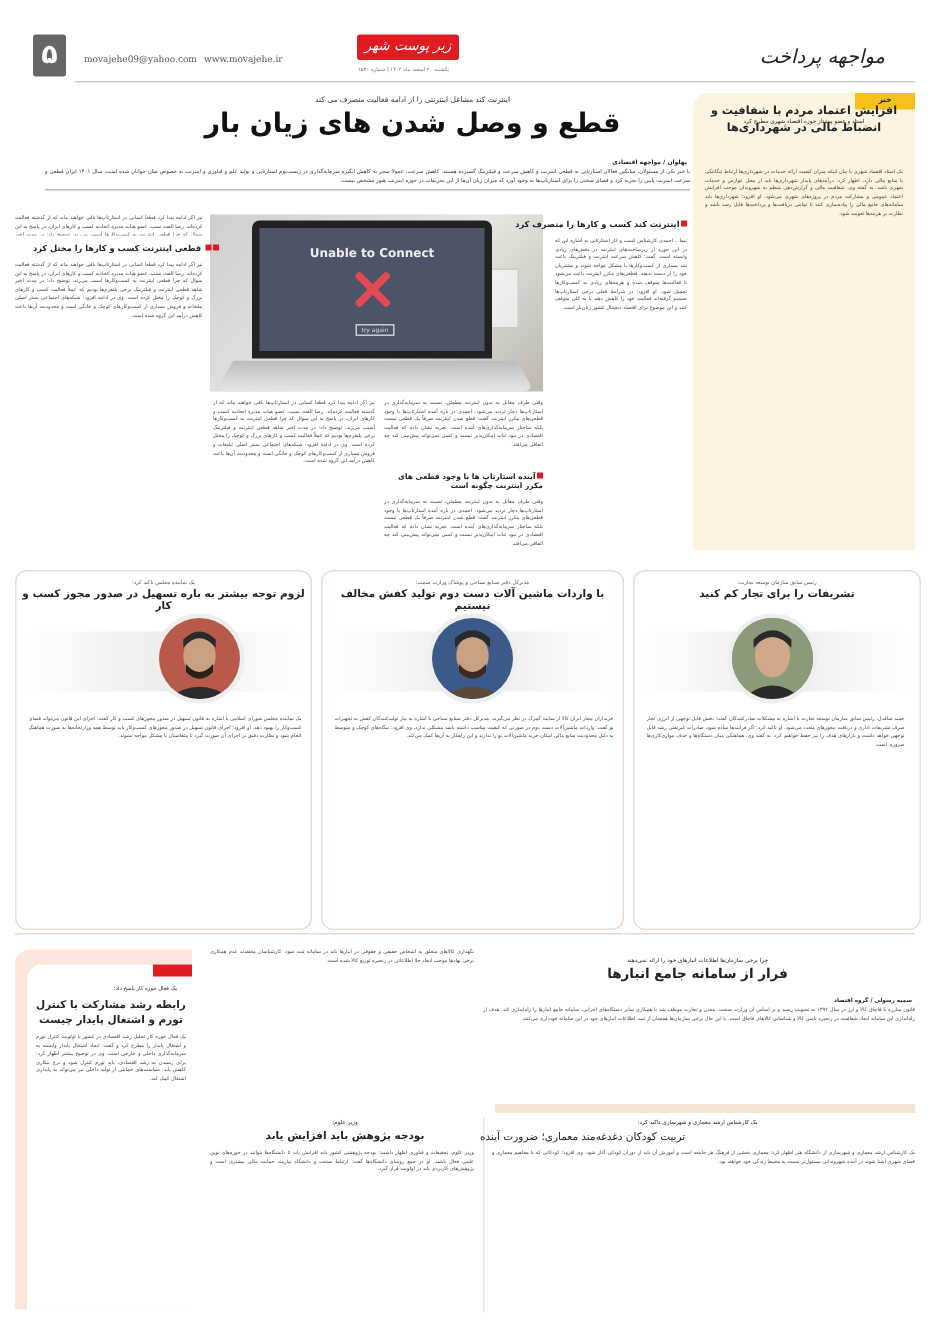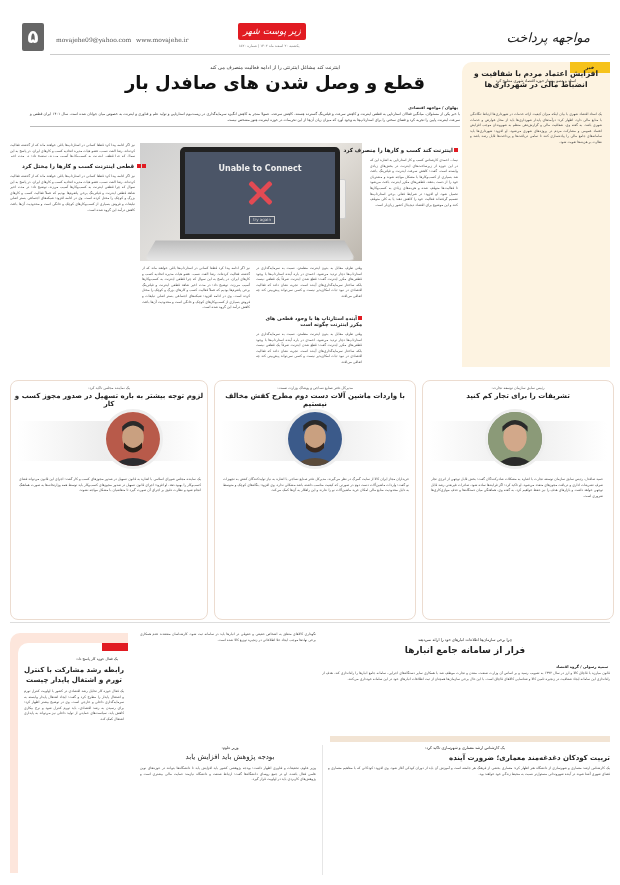--- a/index.html
+++ b/index.html
@@ -18,21 +18,21 @@
   .header-rule { position: absolute; top: 34px; left: 40px; right: 0; height: 1px; background: #ccc; }
 
   .lead-kicker { position: absolute; top: 64px; left: 100px; width: 350px; text-align: center; font-size: 5px; color: #333; }
   .lead-title { position: absolute; top: 72px; left: 100px; width: 350px; text-align: center; font-size: 18px; font-weight: bold; color: #111; }
   .byline { position: absolute; top: 105px; right: 162px; font-size: 4px; font-weight: bold; }
   .lead-summary { position: absolute; top: 111px; left: 30px; width: 430px; font-size: 3.6px; line-height: 6px; color: #333; text-align: justify;
     border-bottom: 1px solid #bbb; padding-bottom: 3px; }
 
   .photo { position: absolute; top: 143px; left: 140px; width: 222px; height: 118px; overflow: hidden; background: #ddd; }
   .photo .bg { position: absolute; inset: 0; background: linear-gradient(135deg, #cfcfcf 0%, #e9e6e1 55%, #bdb7ae 100%); }
-  .photo .screen { position: absolute; left: 28px; top: 4px; width: 160px; height: 92px; background: #4b5567; border: 5px solid #222; border-radius: 5px 5px 0 0; margin-left: 12px; }
+  .photo .screen { position: absolute; left: 28px; top: 4px; width: 160px; height: 92px; background: #4b5567; border: 5px solid #222; border-radius: 5px 5px 0 0; }
   .photo .msg { position: absolute; left: 0; right: 0; top: 12px; text-align: center; color: #eee; font-size: 8px; font-weight: bold; direction: ltr; }
   .photo .x { position: absolute; left: 60px; top: 26px; width: 30px; height: 30px; }
   .photo .x::before, .photo .x::after { content: ""; position: absolute; left: 13px; top: 0; width: 5px; height: 30px; background: #e34a53; border-radius: 2px; }
   .photo .x::before { transform: rotate(45deg); } .photo .x::after { transform: rotate(-45deg); }
   .photo .retry { position: absolute; left: 64px; top: 64px; width: 26px; height: 8px; border: 1px solid #ccc; color: #ddd; font-size: 4px; text-align: center; line-height: 6px; direction: ltr; }
   .photo .base { position: absolute; left: 10px; top: 96px; width: 200px; height: 22px; background: linear-gradient(#bbb, #e6e6e6); border-radius: 0 0 6px 6px; transform: perspective(80px) rotateX(25deg); }
   .photo .glass { position: absolute; right: 16px; top: 36px; width: 26px; height: 40px; background: rgba(255,255,255,0.6); border: 1px solid #ccc; border-radius: 2px; }
 
   .col-text { position: absolute; font-size: 3.4px; line-height: 5.6px; color: #444; text-align: justify; overflow: hidden; }
   .sub-heading { position: absolute; font-size: 5.5px; font-weight: bold; color: #222; }
@@ -56,41 +56,41 @@
   .box-pink-inner { position: absolute; top: 10px; left: 8px; right: 0; bottom: 0; background: #fff; border-radius: 10px 0 0 0; }
   .pink-tag { position: absolute; top: 0; right: 0; width: 26px; height: 8px; background: #e11b22; }
   .pink-kicker { position: absolute; top: 14px; right: 10px; font-size: 3.6px; }
   .pink-title { position: absolute; top: 22px; right: 4px; width: 100px; text-align: center; font-size: 7px; font-weight: bold; line-height: 10px; }
 
   .store-kicker { position: absolute; top: 637px; left: 320px; width: 290px; text-align: center; font-size: 3.8px; }
   .store-title { position: absolute; top: 645px; left: 320px; width: 290px; text-align: center; font-size: 9px; font-weight: bold; }
   .store-byline { position: absolute; top: 664px; right: 12px; font-size: 3.8px; font-weight: bold; }
   .arch-top { position: absolute; top: 736px; left: 330px; right: 10px; height: 6px; background: #f2e4d4; }
   .arch-kicker { position: absolute; top: 745px; left: 320px; width: 290px; text-align: center; font-size: 3.8px; }
-  .arch-title { position: absolute; top: 754px; left: 320px; width: 290px; text-align: right; font-size: 7px; font-weight: bold; }
+  .arch-title { position: absolute; top: 754px; left: 320px; width: 290px; text-align: left; font-size: 7px; font-weight: normal; }
 
   .budget-kicker { position: absolute; top: 745px; left: 140px; width: 180px; text-align: center; font-size: 3.8px; }
-  .budget-title { position: absolute; top: 753px; left: 140px; width: 180px; text-align: center; font-size: 7px; font-weight: normal; }
+  .budget-title { position: absolute; top: 753px; left: 140px; width: 180px; text-align: center; font-size: 7px; font-weight: bold; }
   .vdiv { position: absolute; width: 1px; background: #e6e6e6; }
 </style>
 </head>
 <body>
 
 <div class="header">
   <div class="page-num">۵</div>
   <div class="email">movajehe09@yahoo.com</div>
   <div class="site">www.movajehe.ir</div>
   <div class="logo">زیر پوست شهر</div>
   <div class="dateline">یکشنبه ۲۰ اسفند ماه ۱۴۰۲ | شماره ۱۵۲۰</div>
   <div class="section-name">مواجهه پرداخت</div>
   <div class="header-rule"></div>
 </div>
 
 <div class="lead-kicker">اینترنت کند مشاغل اینترنتی را از ادامه فعالیت منصرف می کند</div>
-<div class="lead-title">قطع و وصل شدن های صافدل بار</div>
+<div class="lead-title">قطع و وصل شدن های زیان بار</div>
 <div class="byline">پهلوان / مواجهه اقتصادی</div>
 <div class="lead-summary">با خبر یکی از مسئولان، میانگین فعالان استارتاپی به قطعی اینترنت و کاهش سرعت و فیلترینگ گسترده هستند. کاهش سرعت، عمولا منجر به کاهش انگیزه سرمایه‌گذاری در زیست‌بوم استارتاپی و تولید علم و فناوری و اینترنت به خصوص میان جوانان شده است. سال ۱۴۰۱ ایران قطعی و سرعت اینترنت پایین را تجربه کرد و فضای سختی را برای استارتاپ‌ها به وجود آورد که میزان زیان آن‌ها از این تحریمات در حوزه اینترنت هنوز مشخص نیست.</div>
 
 <div class="photo">
   <div class="bg"></div>
   <div class="glass"></div>
   <div class="screen">
     <div class="msg">Unable to Connect</div>
     <div class="x"></div>
     <div class="retry">try again</div>
@@ -134,21 +134,21 @@
       <ellipse cx="30" cy="28" rx="13" ry="16" fill="#d2a88a"></ellipse>
       <path d="M16 22 Q30 6 44 22 L44 16 Q30 2 16 16Z" fill="#2a2a2a"></path>
       <path d="M8 60 Q30 40 52 60Z" fill="#2b2b2b"></path>
     </svg>
   </div>
   <div class="col-text int-body" style="left:8px; width:172px; height:138px;">حمید صافدل، رئیس سابق سازمان توسعه تجارت با اشاره به مشکلات صادرکنندگان گفت: بخش قابل توجهی از انرژی تجار صرف تشریفات اداری و دریافت مجوزهای متعدد می‌شود. او تاکید کرد: اگر فرایندها ساده شود، صادرات غیرنفتی رشد قابل توجهی خواهد داشت و بازارهای هدف را نیز حفظ خواهیم کرد. به گفته وی، هماهنگی میان دستگاه‌ها و حذف موازی‌کاری‌ها ضروری است.</div>
 </div>
 
 <div class="interview" style="left:214px; width:202px;">
   <div class="int-kicker">مدیرکل دفتر صنایع نساجی و پوشاک وزارت صمت:</div>
-  <div class="int-title">با واردات ماشین آلات دست دوم مطرح کفش مخالف نیستیم</div>
+  <div class="int-title">با واردات ماشین آلات دست دوم تولید کفش مخالف نیستیم</div>
   <div class="int-band"></div>
   <div class="int-photo" style="left:70px;">
     <svg class="face" viewBox="0 0 60 60">
       <rect width="60" height="60" fill="#3b5a8a"></rect>
       <ellipse cx="30" cy="28" rx="12" ry="15" fill="#c9a080"></ellipse>
       <path d="M17 22 Q30 6 43 22 L43 15 Q30 3 17 15Z" fill="#2a2a2a"></path>
       <path d="M20 34 Q30 46 40 34 L40 40 Q30 50 20 40Z" fill="#3a2a20"></path>
       <path d="M6 60 Q30 42 54 60Z" fill="#5a4a3a"></path>
     </svg>
   </div>

